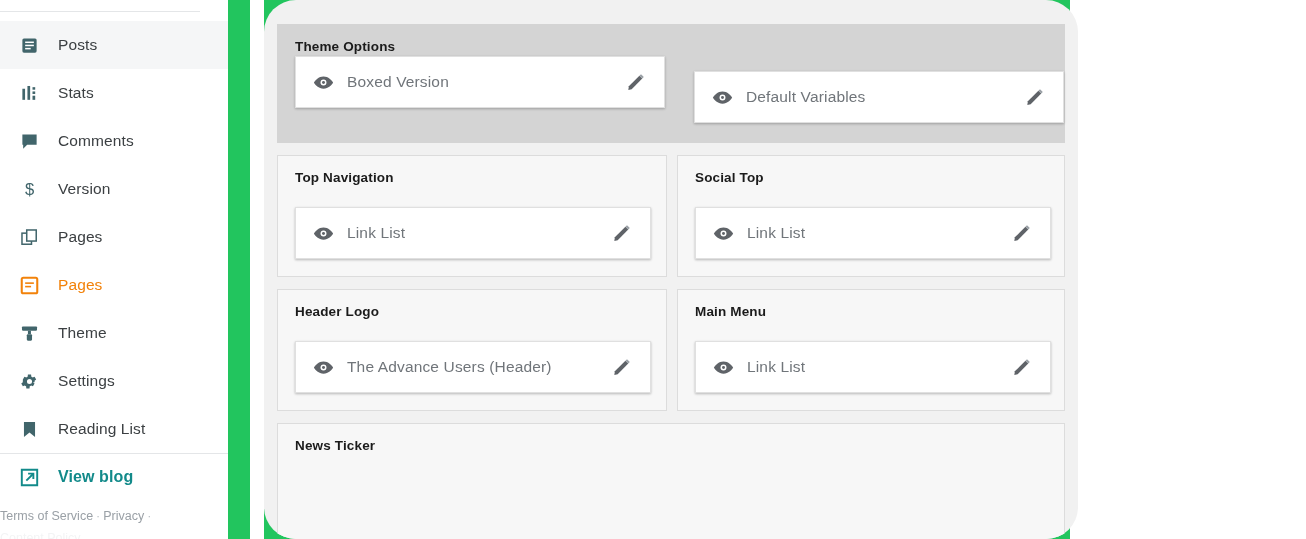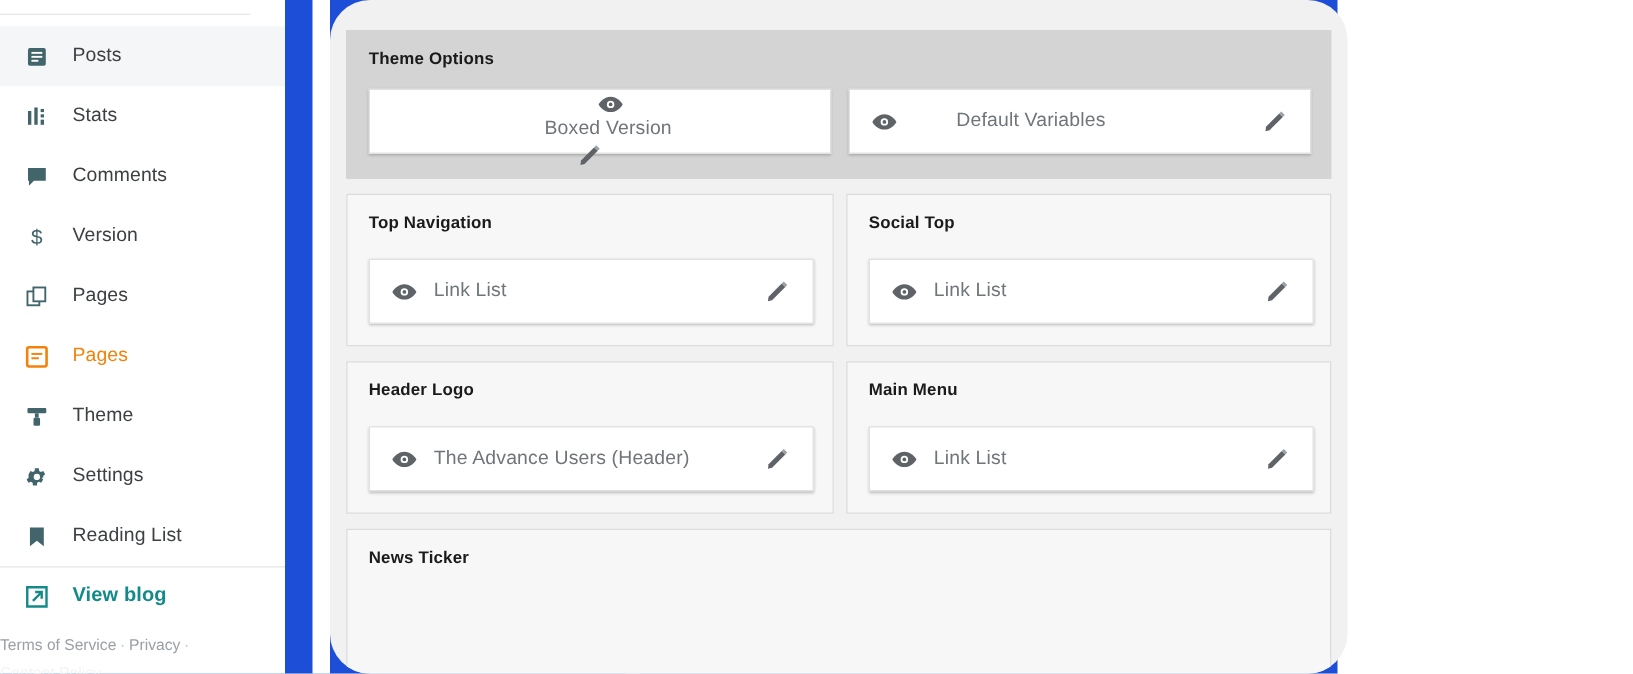--- a/index.html
+++ b/index.html
@@ -9,21 +9,21 @@
     overflow: hidden;
     background: #ffffff;
     font-family: "Liberation Sans", sans-serif;
     -webkit-font-smoothing: antialiased;
   }
 
   #app {
     position: relative;
     width: 1070px;
     height: 539px;
-    background: #1d4ed8;
+    background: #22c55e;
   }
 
   
   #sidebar {
     position: absolute;
     left: 0; top: 0;
     width: 228px;
     height: 539px;
     background: #ffffff;
   }
@@ -338,38 +338,38 @@
 
   <div id="scroll-track">
     <div id="scroll-thumb"></div>
   </div>
 
   <main id="content">
 
     <section class="panel shaded" style="left:13px; top:24px; width:788px; height:119px;">
       <div class="panel-title">Theme Options</div>
 
-      <div class="widget" style="left:17px; top:46px; width:370px; height:52px;flex-direction:column;">
+      <div class="widget" style="left:17px; top:31px; width:370px; height:52px;">
         <span class="eye">
           <svg width="21" height="21" viewBox="0 0 24 24">
               <path d="M12 5C6.5 5 2.4 9.3 1 12c1.4 2.7 5.5 7 11 7s9.6-4.3 11-7c-1.4-2.7-5.5-7-11-7z" fill="#5f6368"></path>
               <circle cx="12" cy="12" r="3.4" fill="#ffffff"></circle>
               <circle cx="12" cy="12" r="1.7" fill="#5f6368"></circle>
             </svg>
         </span>
         <span class="wlabel">Boxed Version</span>
         <span class="pencil">
           <svg width="20" height="20" viewBox="0 0 24 24">
               <path d="M3.4 17.2 16.1 4.5l3.4 3.4L6.8 20.6 2.8 21.5z" fill="#5f6368"></path>
               <path d="M16.1 4.5 18 2.6l3.4 3.4-1.9 1.9z" fill="#9aa0a6"></path>
             </svg>
         </span>
       </div>
 
-      <div class="widget" style="left:401px; top:46px; width:370px; height:52px;gap:34px;">
+      <div class="widget" style="left:416px; top:46px; width:370px; height:52px;">
         <span class="eye">
           <svg width="21" height="21" viewBox="0 0 24 24">
               <path d="M12 5C6.5 5 2.4 9.3 1 12c1.4 2.7 5.5 7 11 7s9.6-4.3 11-7c-1.4-2.7-5.5-7-11-7z" fill="#5f6368"></path>
               <circle cx="12" cy="12" r="3.4" fill="#ffffff"></circle>
               <circle cx="12" cy="12" r="1.7" fill="#5f6368"></circle>
             </svg>
         </span>
         <span class="wlabel">Default Variables</span>
         <span class="pencil">
           <svg width="20" height="20" viewBox="0 0 24 24">

